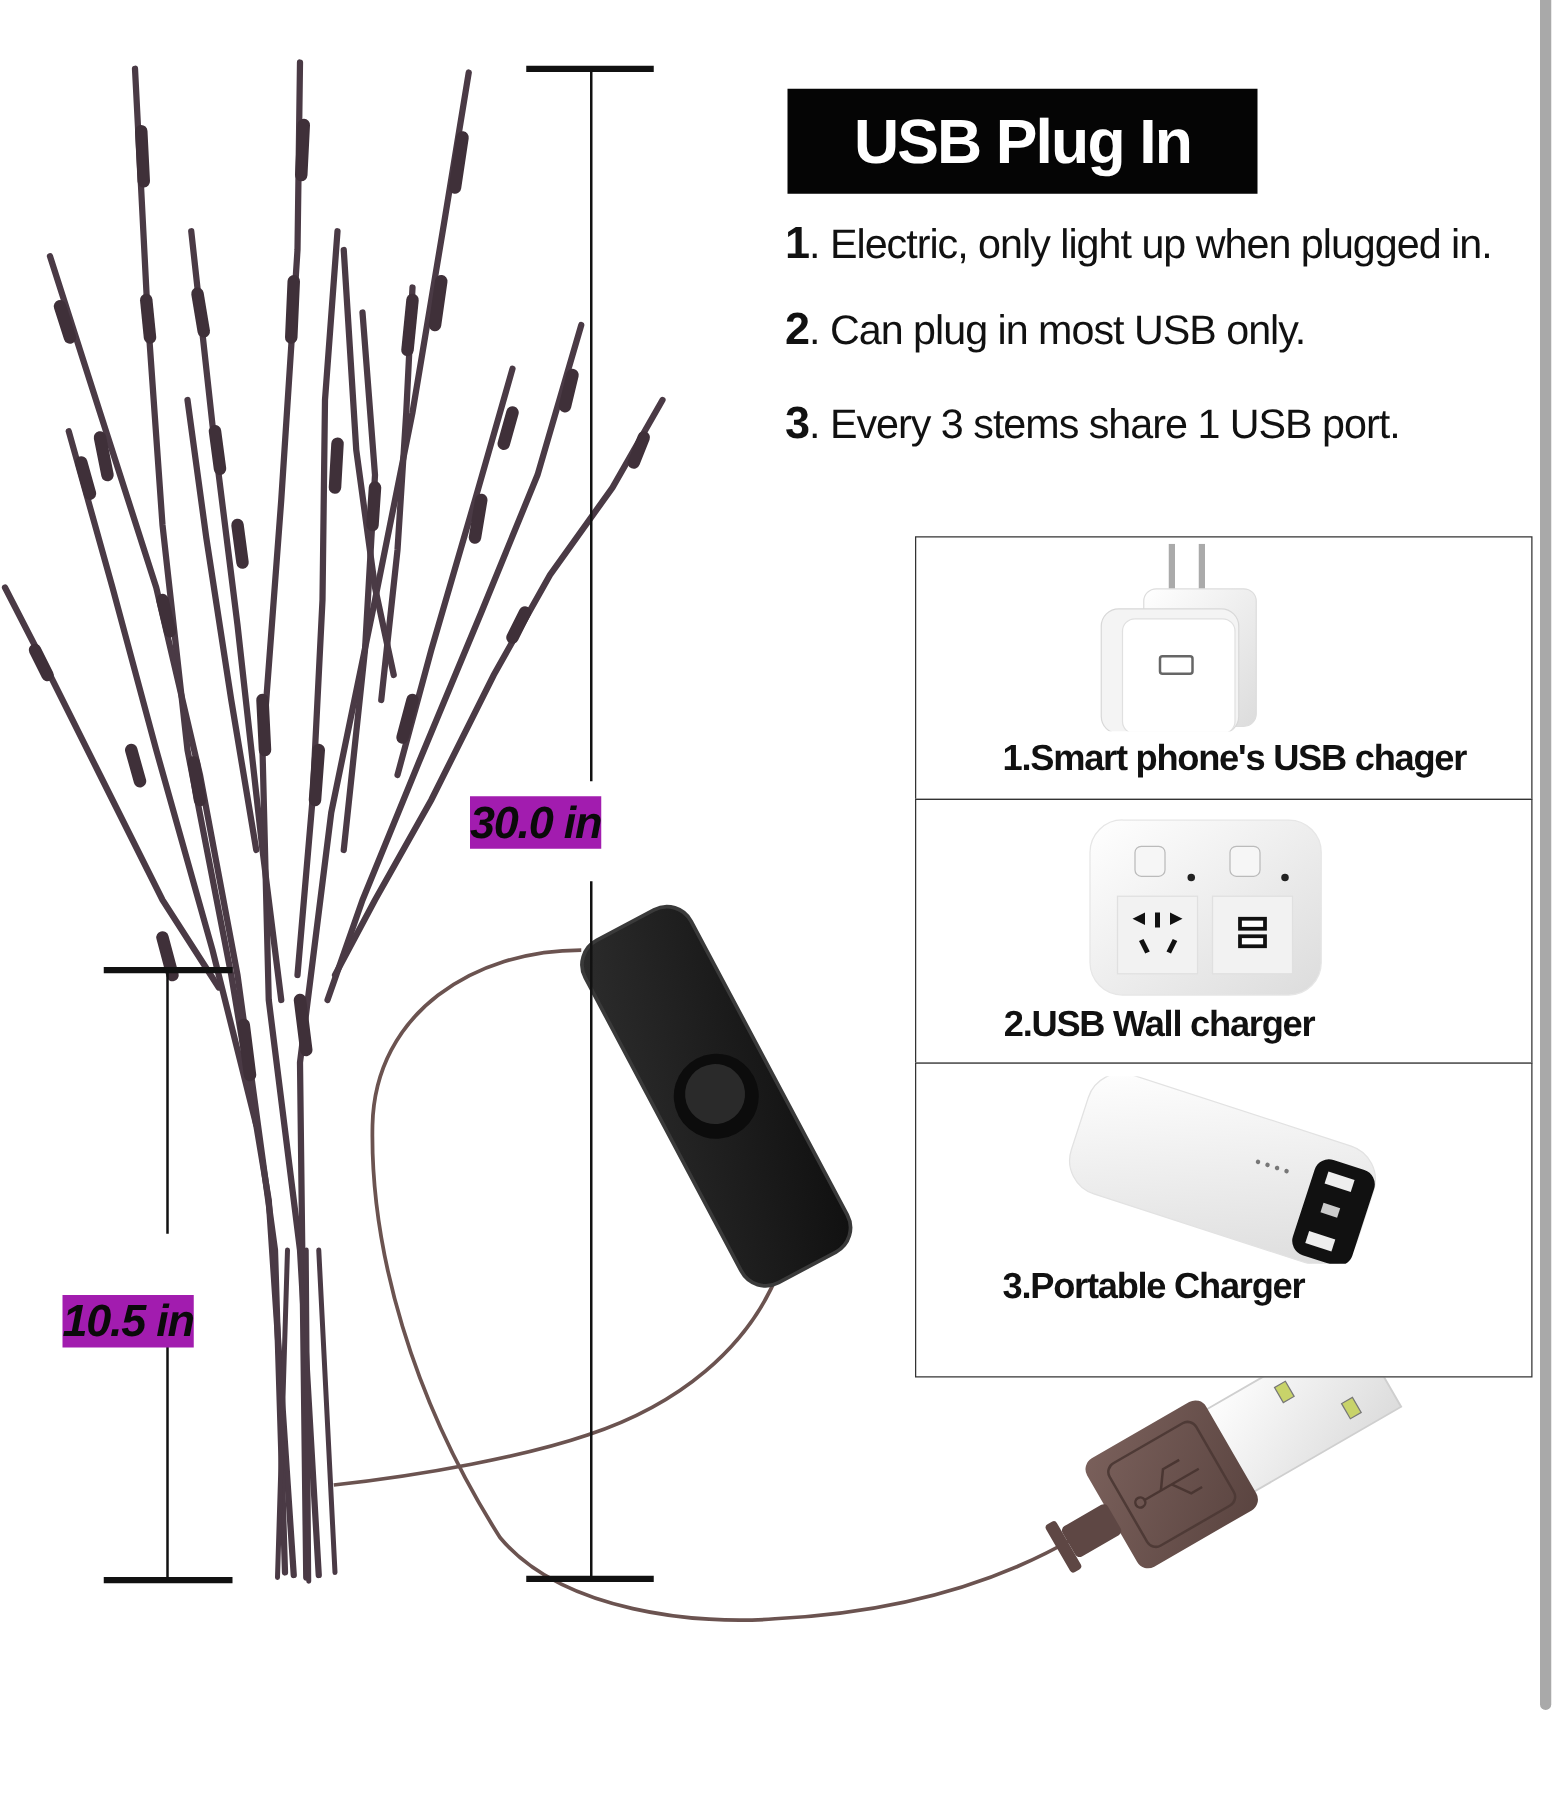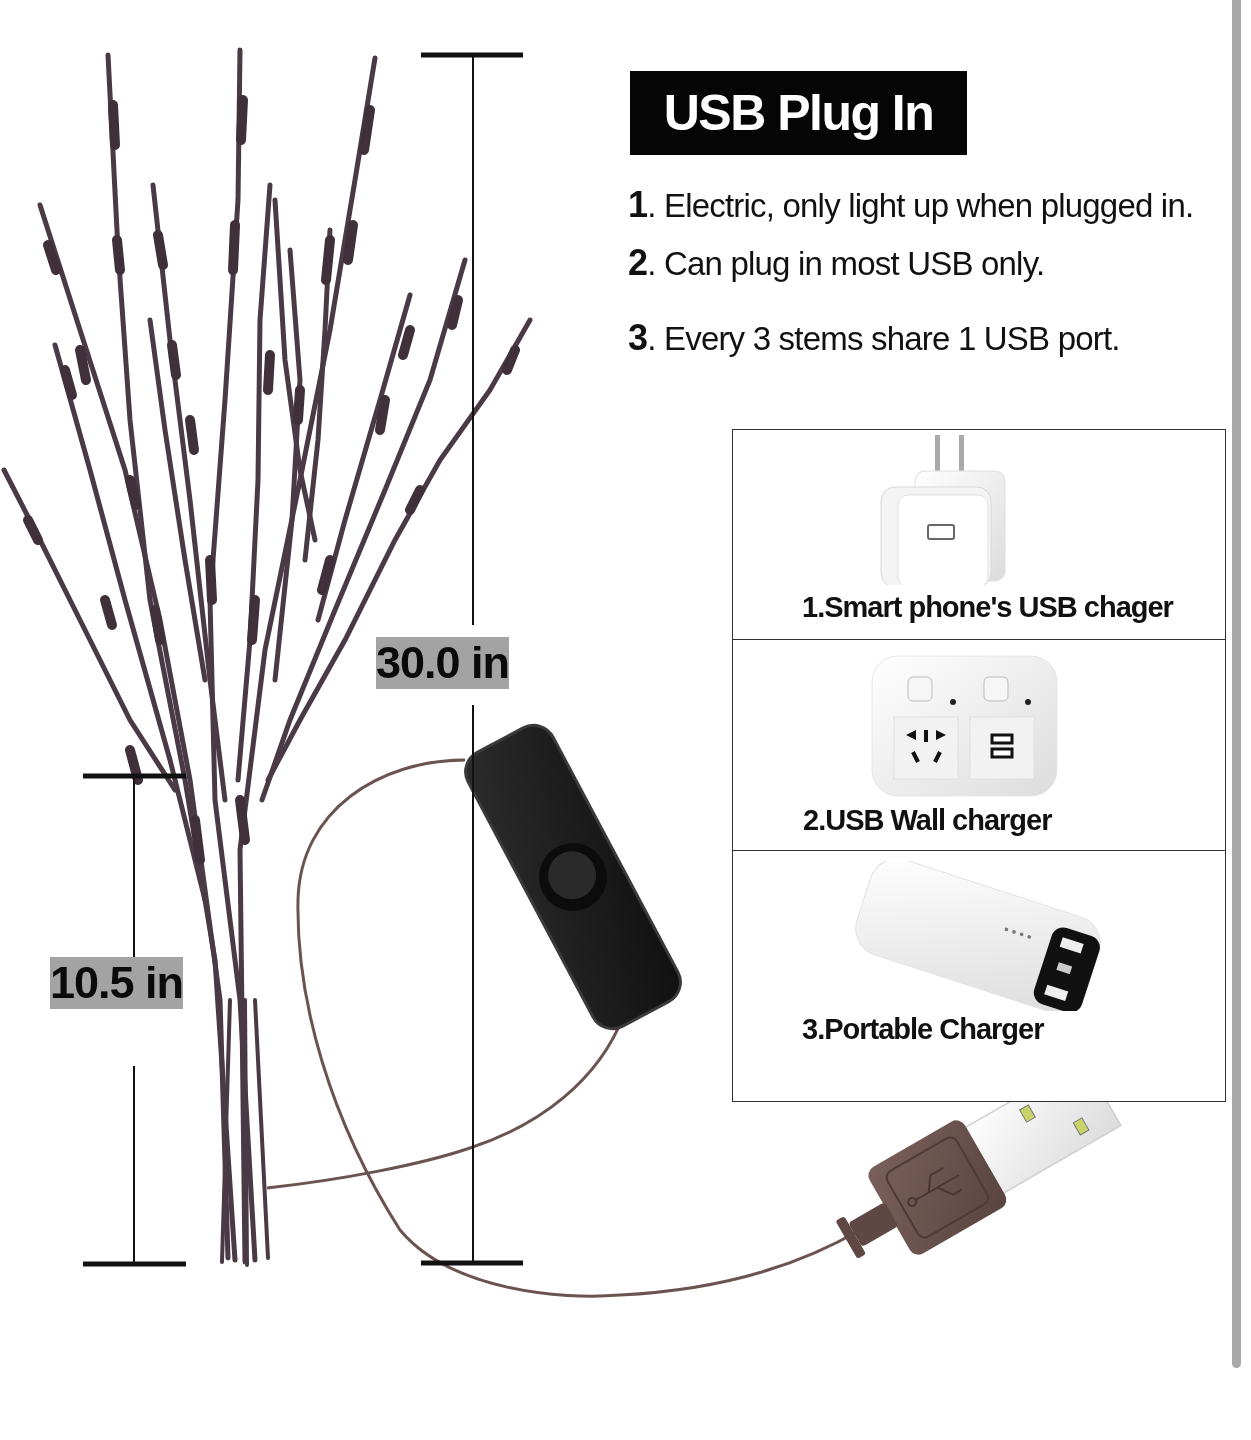--- a/index.html
+++ b/index.html
@@ -1,29 +1,29 @@
 <!DOCTYPE html>
 <html><head>
   <meta charset="utf-8">
   <style>
     html, body { margin: 0; padding: 0; background: #ffffff; }
     body { width: 1251px; height: 1440px; position: relative; overflow: hidden;
            font-family: "Liberation Sans", "DejaVu Sans", sans-serif; color: #111; }
     .abs { position: absolute; }
     #art { position: absolute; left: 0; top: 0; width: 1251px; height: 1440px; }
 
-    .title-box { left: 630px; top: 71px; width: 337px; height: 84px; background: #050505;
+    .title-box { left: 630px; top: 71px; width: 376px; height: 84px; background: #050505;
                  display: flex; align-items: center; justify-content: center; }
     .title-box span { color: #fff; font-weight: 700; font-size: 50px; letter-spacing: -1.5px; }
 
     .feature { left: 628px; font-size: 33px; letter-spacing: -0.8px; white-space: nowrap; color: #111; }
     .feature .num { font-weight: 700; font-size: 36px; }
 
-    .dim-label { font-weight: 700; font-size: 45px; letter-spacing: -1px; color: #0a0a0a;
-                 white-space: nowrap; background: #a3a3a3; }
+    .dim-label { font-weight: 700; font-size: 36px; letter-spacing: -1px; color: #0a0a0a;
+                 white-space: nowrap; background: #a21caf; font-style: italic; }
 
     .option-box { left: 732px; width: 494px; border: 1.5px solid #333; box-sizing: border-box; background: #fff; }
     .option-label { position: absolute; font-weight: 700; font-size: 29px; letter-spacing: -1px;
                     color: #111; white-space: nowrap; }
 
     .scroll-bar { left: 1232px; top: 0; width: 9px; height: 1368px; background: #a9a9a9; border-radius: 0 0 5px 5px; }
   </style>
 </head>
 <body>
 
@@ -142,32 +142,32 @@
     <line x1="134" y1="776" x2="134" y2="987" stroke-width="2"></line>
     <line x1="134" y1="1066" x2="134" y2="1263" stroke-width="2"></line>
     <line x1="83" y1="1264" x2="186" y2="1264" stroke-width="5"></line>
   </g>
 </svg>
 
 <div class="abs title-box">
   <span>USB Plug In</span>
 </div>
 
-<div class="abs feature" style="top:184px;">
+<div class="abs feature" style="top:173px;">
   <span class="num">1</span><span>. Electric, only light up when plugged in.</span>
 </div>
 <div class="abs feature" style="top:242px;">
   <span class="num">2</span><span>. Can plug in most USB only.</span>
 </div>
 <div class="abs feature" style="top:297px;margin-top:20px;">
   <span class="num">3</span><span>. Every 3 stems share 1 USB port.</span>
 </div>
 
 <div class="abs dim-label" style="left:376px; top:637px;">30.0 in</div>
-<div class="abs dim-label" style="left:50px; top:957px;">10.5 in</div>
+<div class="abs dim-label" style="left:50px; top:1036px;">10.5 in</div>
 
 <div class="abs option-box" style="top:429px; height:211px;text-align:center;">
   <svg class="abs" style="left:140px; top:5px;" width="160" height="150" viewBox="0 0 160 150">
     <rect x="62" y="0" width="5" height="42" fill="#aaa"></rect>
       <rect x="86" y="0" width="5" height="42" fill="#aaa"></rect>
     <rect x="92" y="36" width="90" height="110" rx="10" fill="url(#whiteGrad)" stroke="#ddd" transform="translate(-50,0)"></rect>
     <rect x="8" y="52" width="110" height="100" rx="14" fill="#f4f4f4" stroke="#d8d8d8"></rect>
     <rect x="25" y="60" width="90" height="92" rx="10" fill="#ffffff" stroke="#e0e0e0"></rect>
     <rect x="55" y="90" width="26" height="14" rx="2" fill="#fff" stroke="#666" stroke-width="2"></rect>
   </svg>

